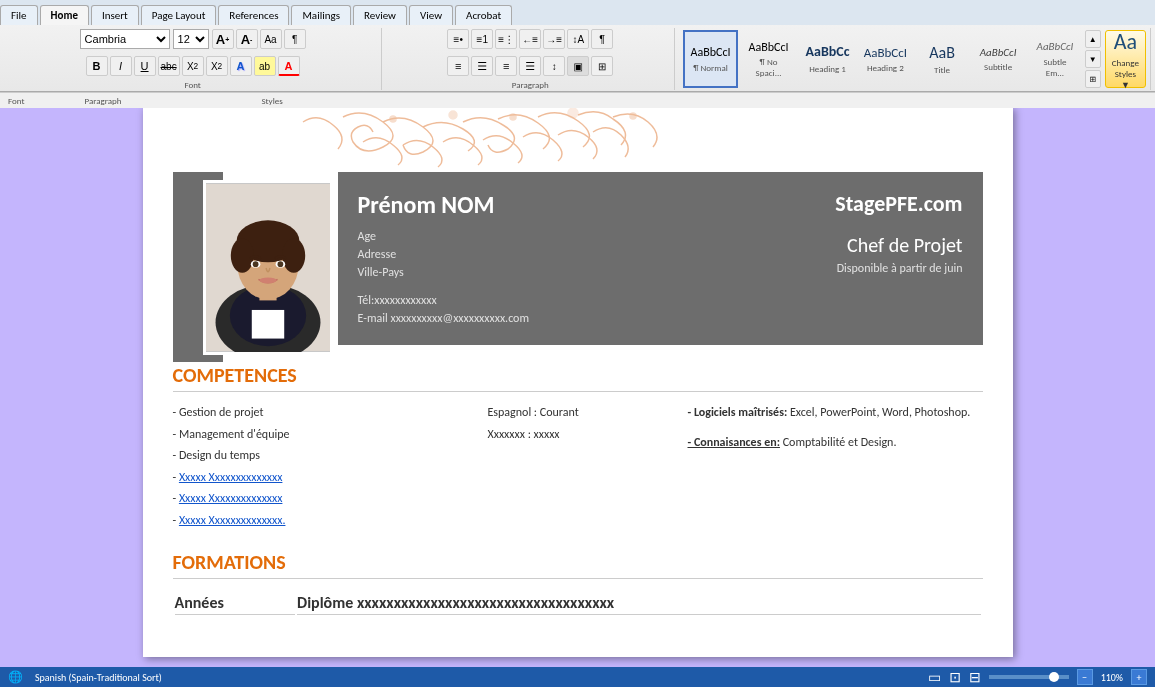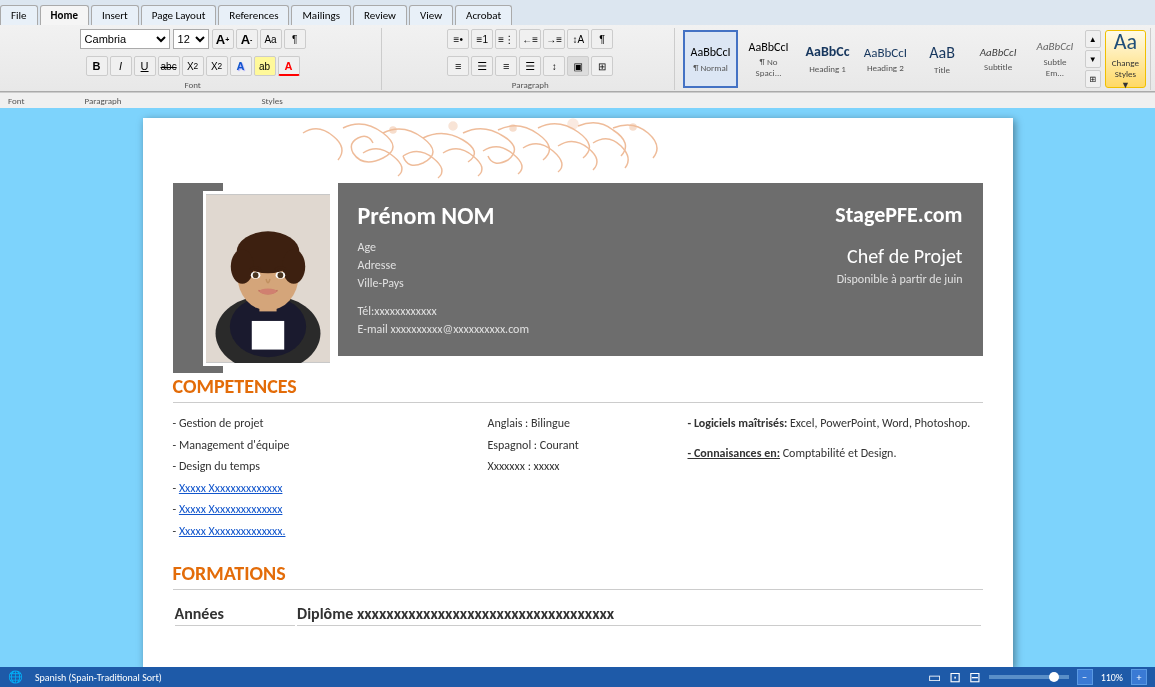--- a/index.html
+++ b/index.html
@@ -198,25 +198,26 @@
       padding: 0 8px;
       gap: 60px;
       font-size: 9px;
       color: #555;
       flex-shrink: 0;
     }
 
     
     .doc-area {
       flex: 1;
-      background: #7dd3fc;
+      background: #c4b5fd;
       overflow-y: auto;
       display: flex;
       justify-content: center;
       padding: 10px 16px;
+      align-items: flex-end;
     }
     .doc-page {
       background: white;
       width: 870px;
       min-height: 550px;
       box-shadow: 2px 2px 8px rgba(0,0,0,0.4);
       padding: 20px 30px 30px 30px;
       position: relative;
     }
 
@@ -661,21 +662,20 @@
       <div class="comp-col">
         <div class="comp-item">- Gestion de projet</div>
         <div class="comp-item">- Management d'équipe</div>
         <div class="comp-item">- Design du temps</div>
         <div class="comp-item">- <span class="comp-link">Xxxxx Xxxxxxxxxxxxxx</span></div>
         <div class="comp-item">- <span class="comp-link">Xxxxx Xxxxxxxxxxxxxx</span></div>
         <div class="comp-item">- <span class="comp-link">Xxxxx Xxxxxxxxxxxxxx.</span></div>
       </div>
 
       <div class="comp-col" style="max-width:180px;">
-        <div class="lang-item">Anglais : Bilingue</div>
         <div class="lang-item">Espagnol : Courant</div>
         <div class="lang-item">Xxxxxxx : xxxxx</div>
       </div>
 
       <div class="comp-col">
         <div class="logiciels-item">
           <span class="comp-bold">- Logiciels maîtrisés:</span> Excel, PowerPoint, Word, Photoshop.
         </div>
         <div class="logiciels-item" style="margin-top:8px;">
           <span class="comp-bold-underline">- Connaisances en:</span> Comptabilité et Design.

